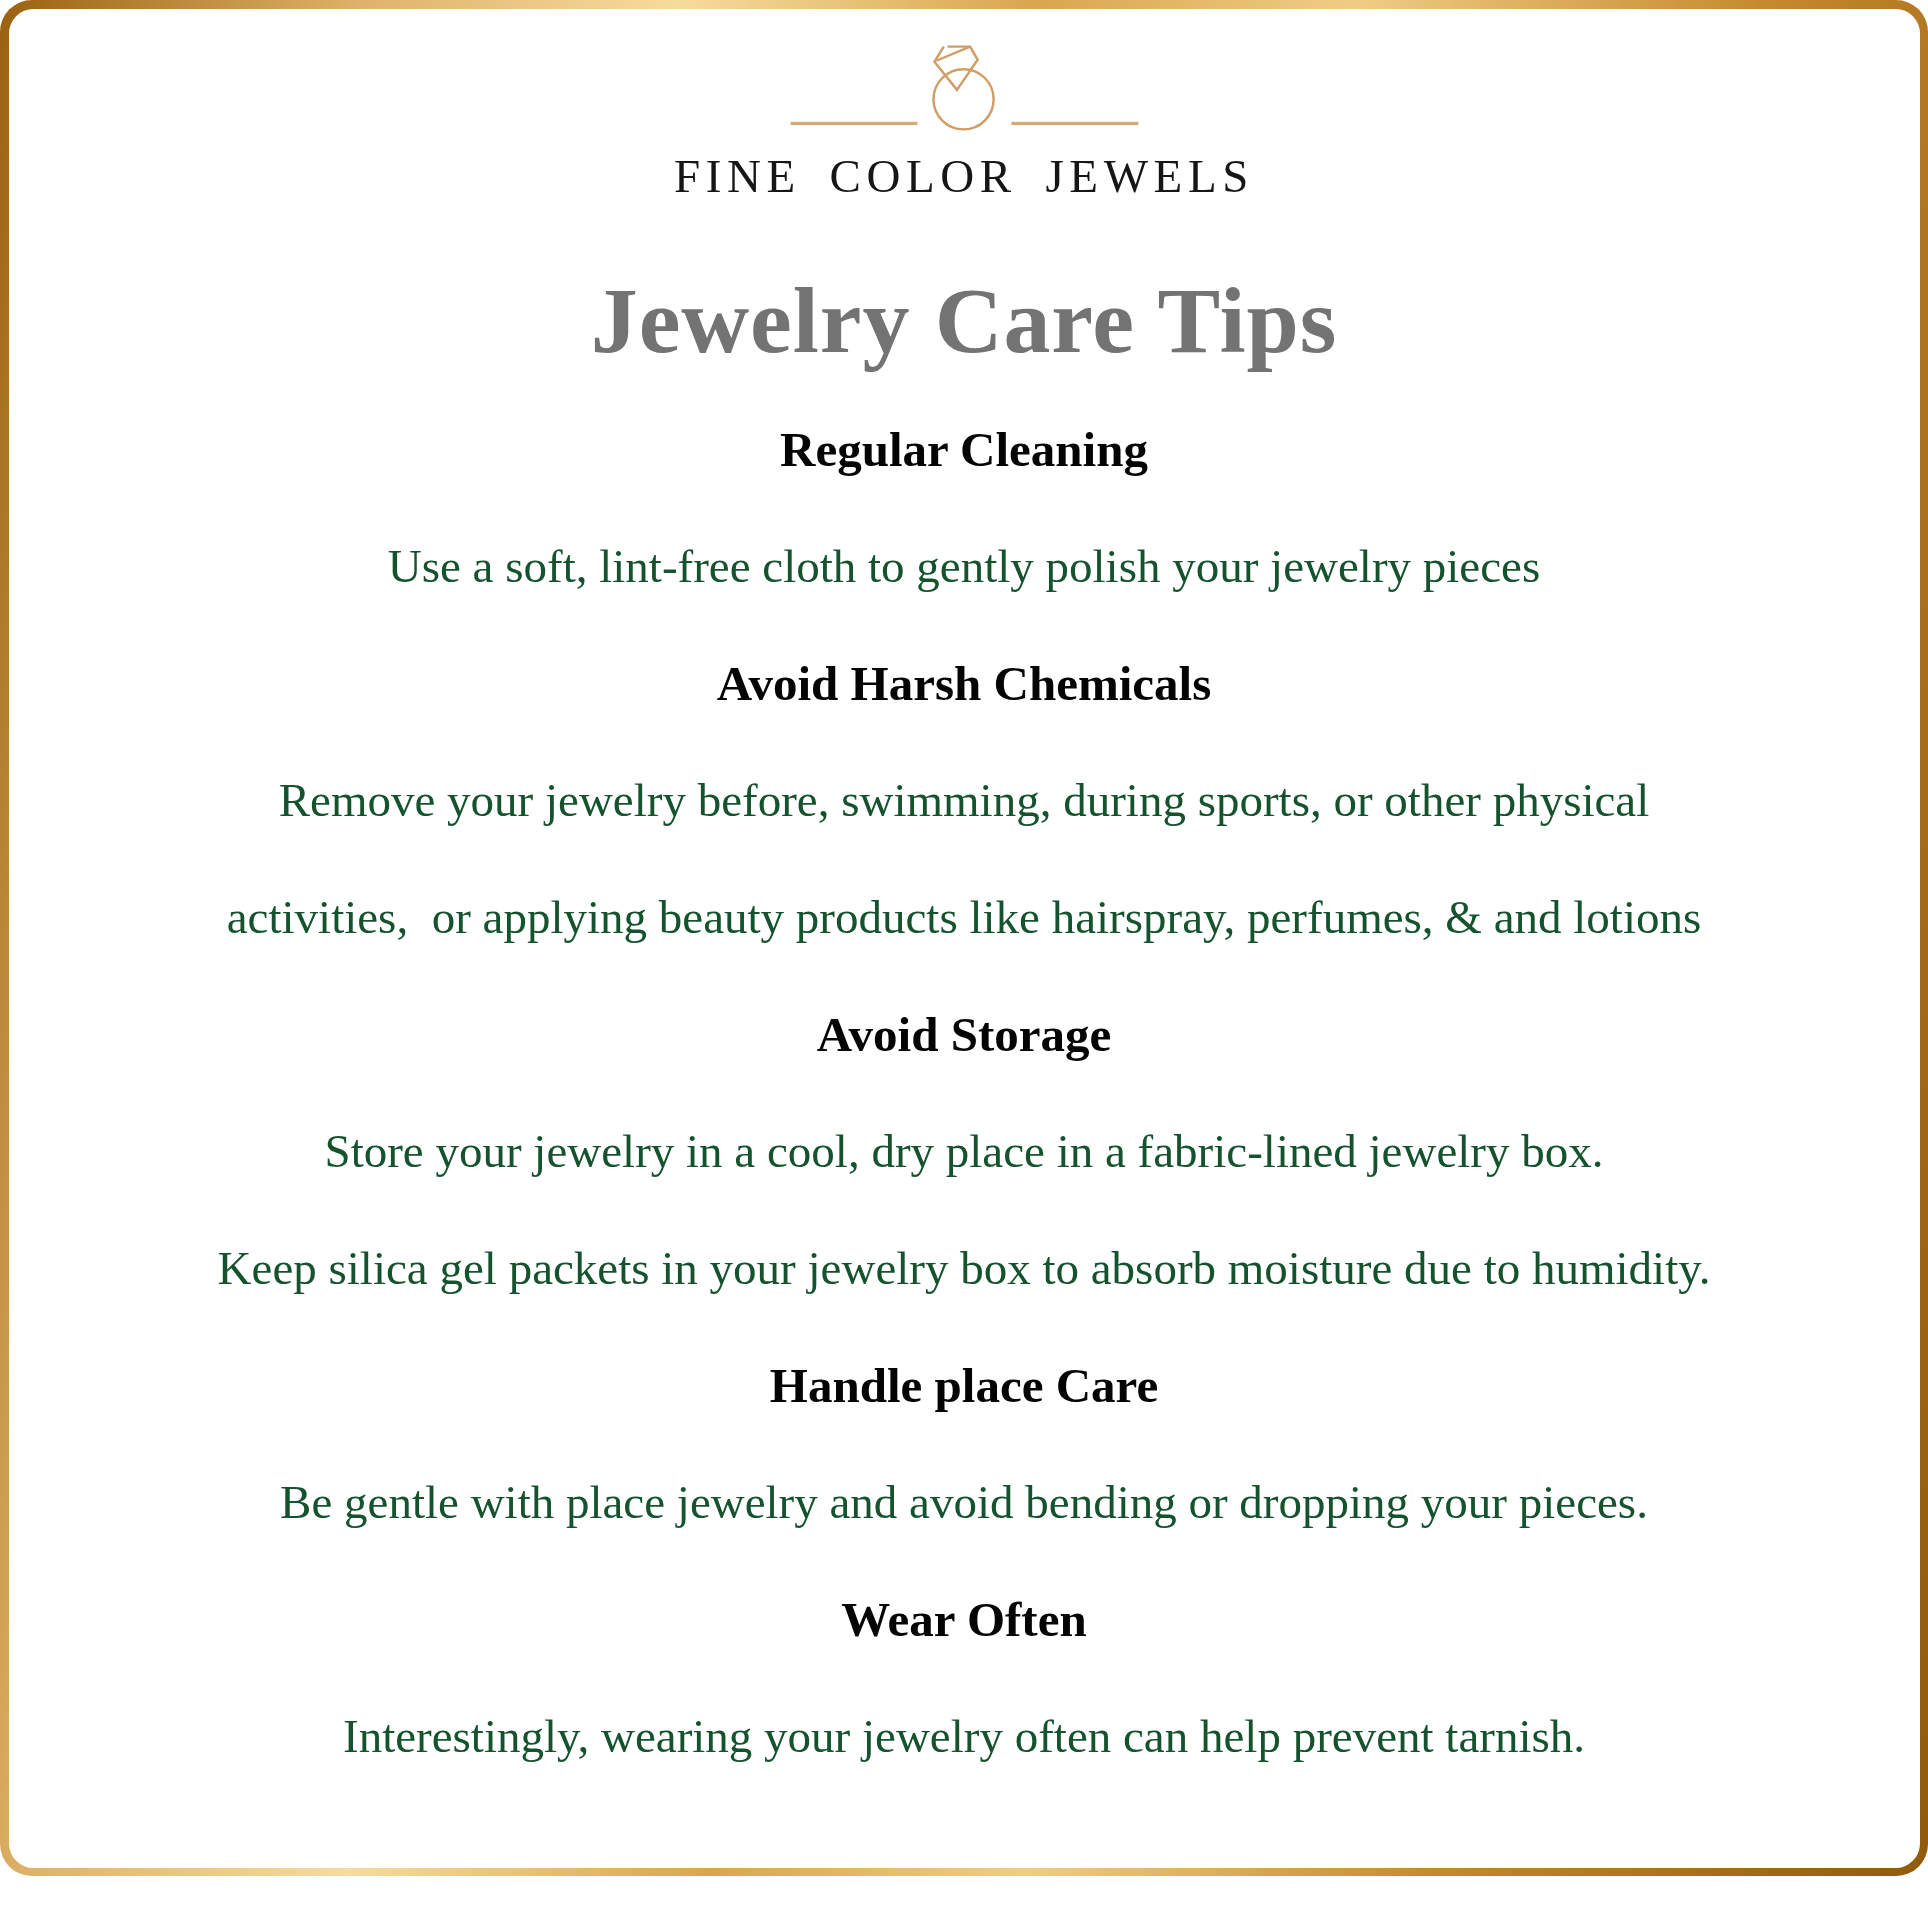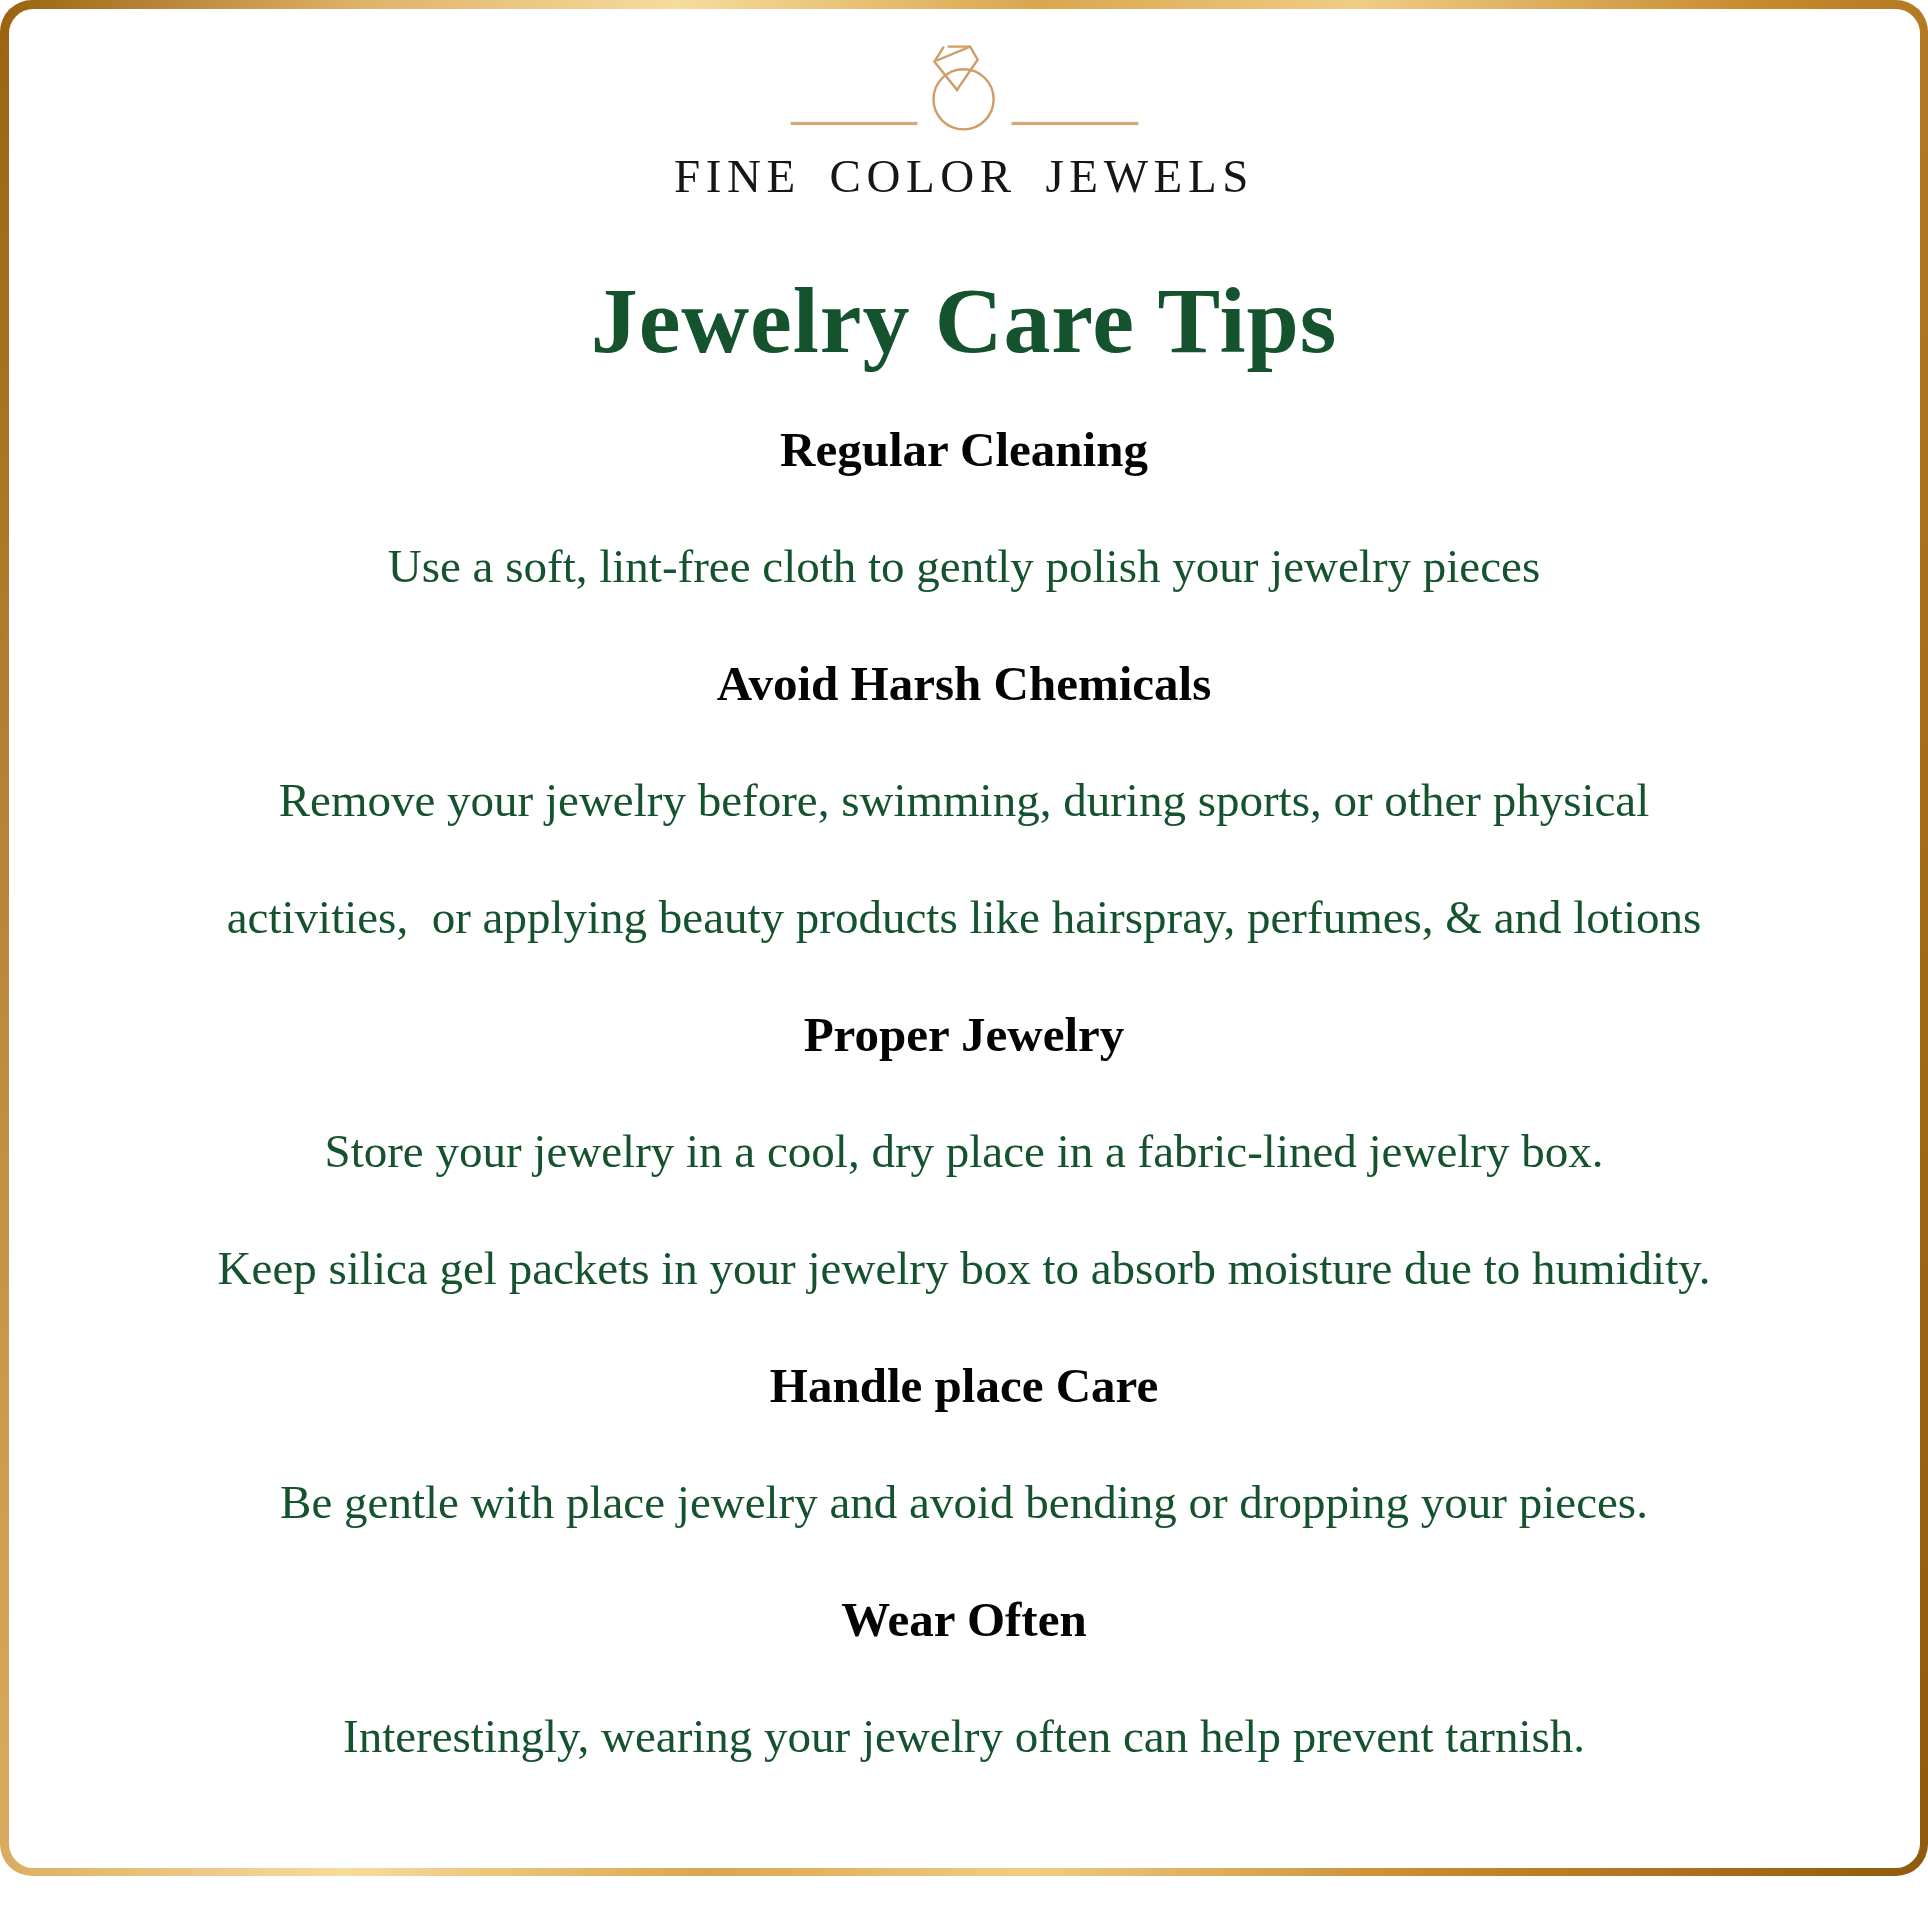--- a/index.html
+++ b/index.html
@@ -31,21 +31,21 @@
     letter-spacing: 5.6px;
     word-spacing: 11.3px;
     font-weight: 400;
     color: #161616;
   }
   .title {
     margin: 62px 0 0 0;
     font-size: 94px;
     line-height: 111px;
     font-weight: 700;
-    color: #14532d;
+    color: #737373;
     letter-spacing: 0.9px;
   }
   .rows { margin-top: 15px; }
   .row {
     margin: 0;
     line-height: 117px;
     white-space: pre-wrap;
     font-family: Liberation Serif, serif;
   }
   .heading {
@@ -78,21 +78,21 @@
     <h1 class="title">Jewelry Care Tips</h1>
 
     <div class="rows">
       <div class="row heading">Regular Cleaning</div>
       <p class="row line">Use a soft, lint-free cloth to gently polish your jewelry pieces</p>
 
       <div class="row heading">Avoid Harsh Chemicals</div>
       <p class="row line">Remove your jewelry before, swimming, during sports, or other physical</p>
       <p class="row line">activities,  or applying beauty products like hairspray, perfumes, &amp; and lotions</p>
 
-      <div class="row heading">Proper Jewelry</div>
+      <div class="row heading">Avoid Storage</div>
       <p class="row line">Store your jewelry in a cool, dry place in a fabric-lined jewelry box.</p>
       <p class="row line">Keep silica gel packets in your jewelry box to absorb moisture due to humidity.</p>
 
       <div class="row heading">Handle place Care</div>
       <p class="row line">Be gentle with place jewelry and avoid bending or dropping your pieces.</p>
 
       <div class="row heading">Wear Often</div>
       <p class="row line">Interestingly, wearing your jewelry often can help prevent tarnish.</p>
     </div>
 

